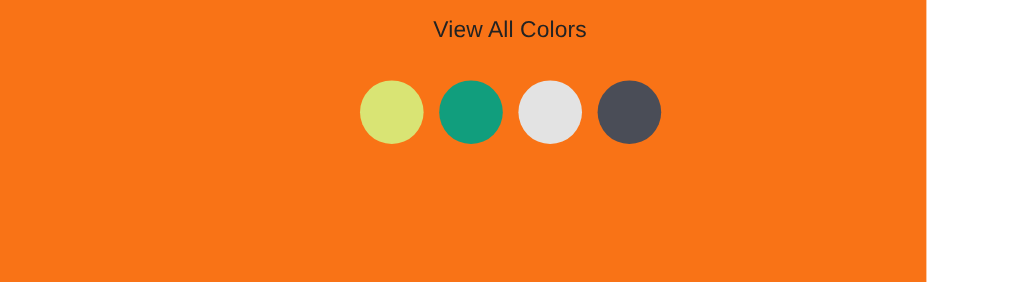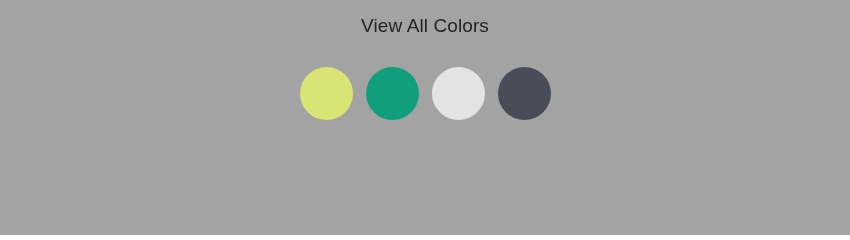--- a/index.html
+++ b/index.html
@@ -8,23 +8,23 @@
   }
   body {
     width: 850px;
     height: 235px;
     background: #ffffff;
     font-family: "Liberation Sans", sans-serif;
     overflow: hidden;
   }
   .page {
     position: relative;
-    width: 850px;
+    width: 772px;
     height: 235px;
-    background: #a3a3a3;
+    background: #f97316;
     box-sizing: border-box;
   }
   .title {
     position: absolute;
     top: 14px;
     left: 0;
     width: 850px;
     text-align: center;
     font-size: 19px;
     line-height: 24px;

